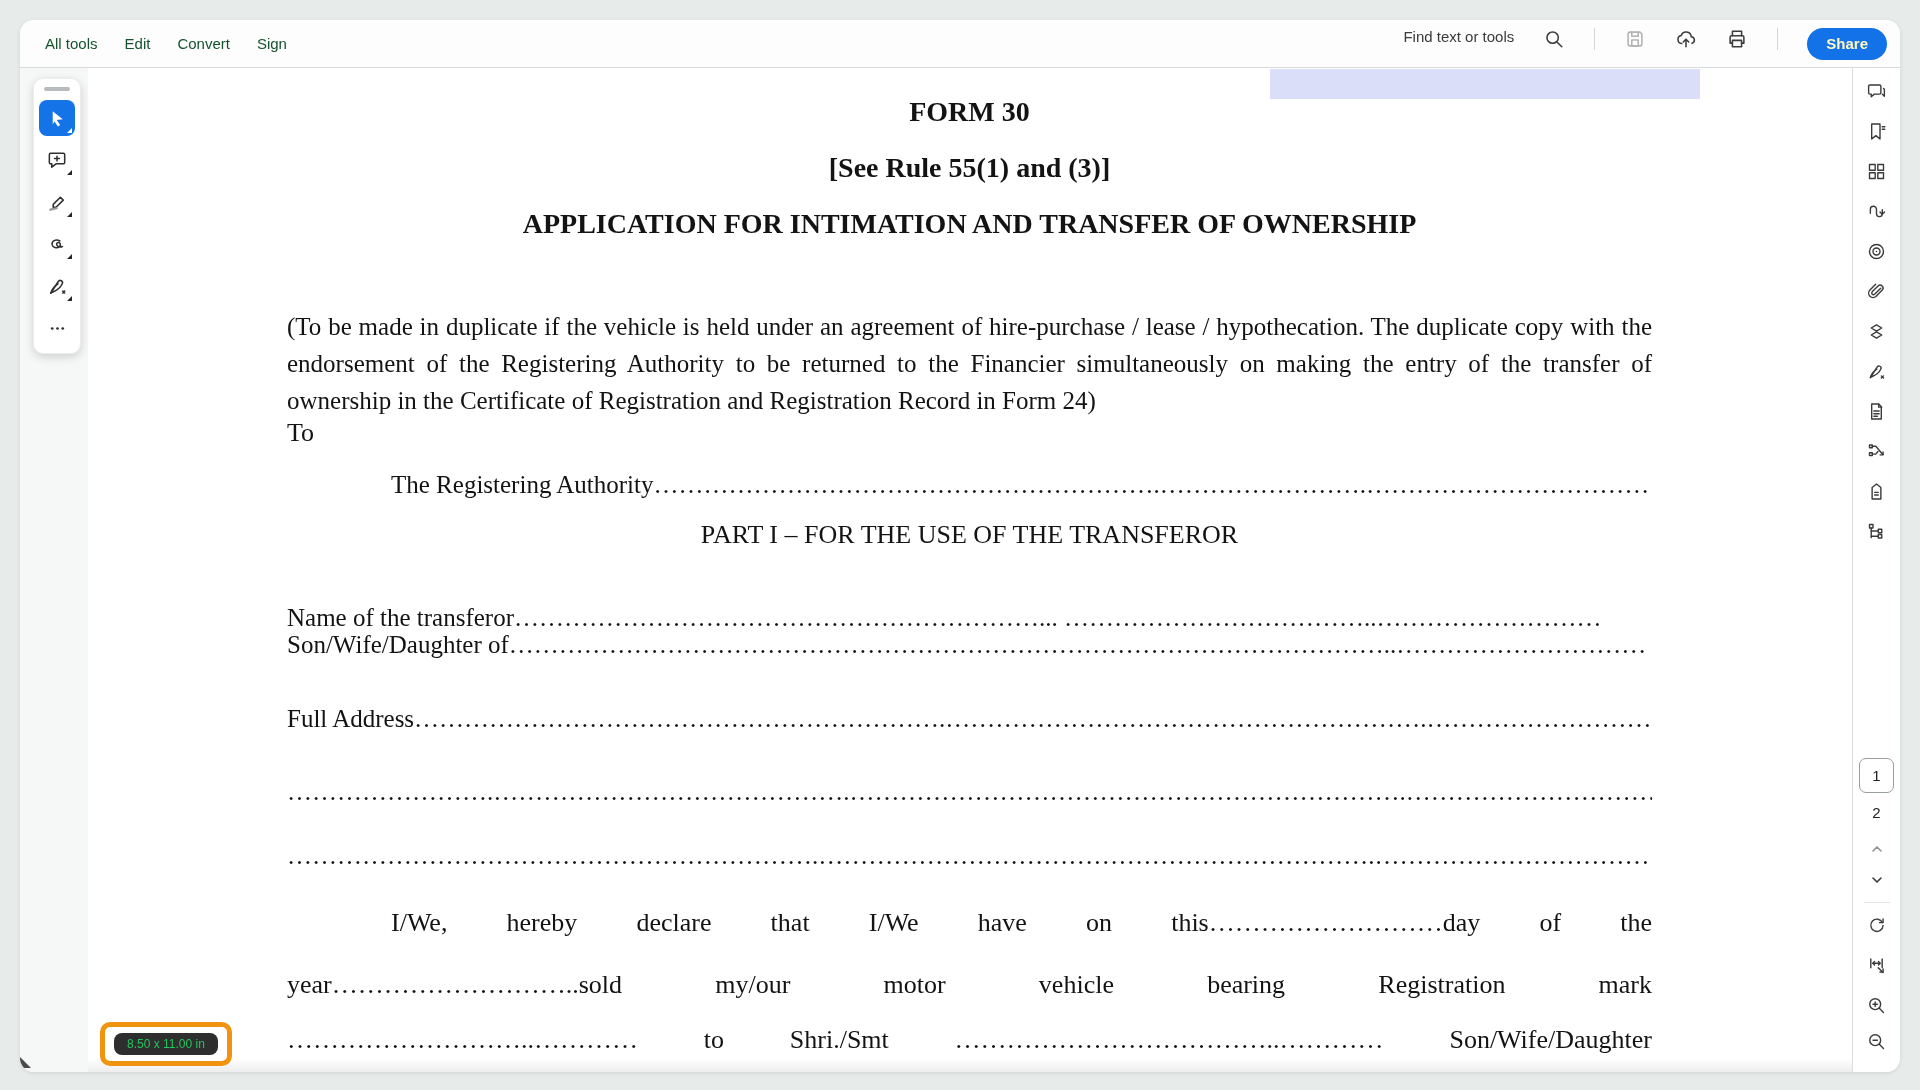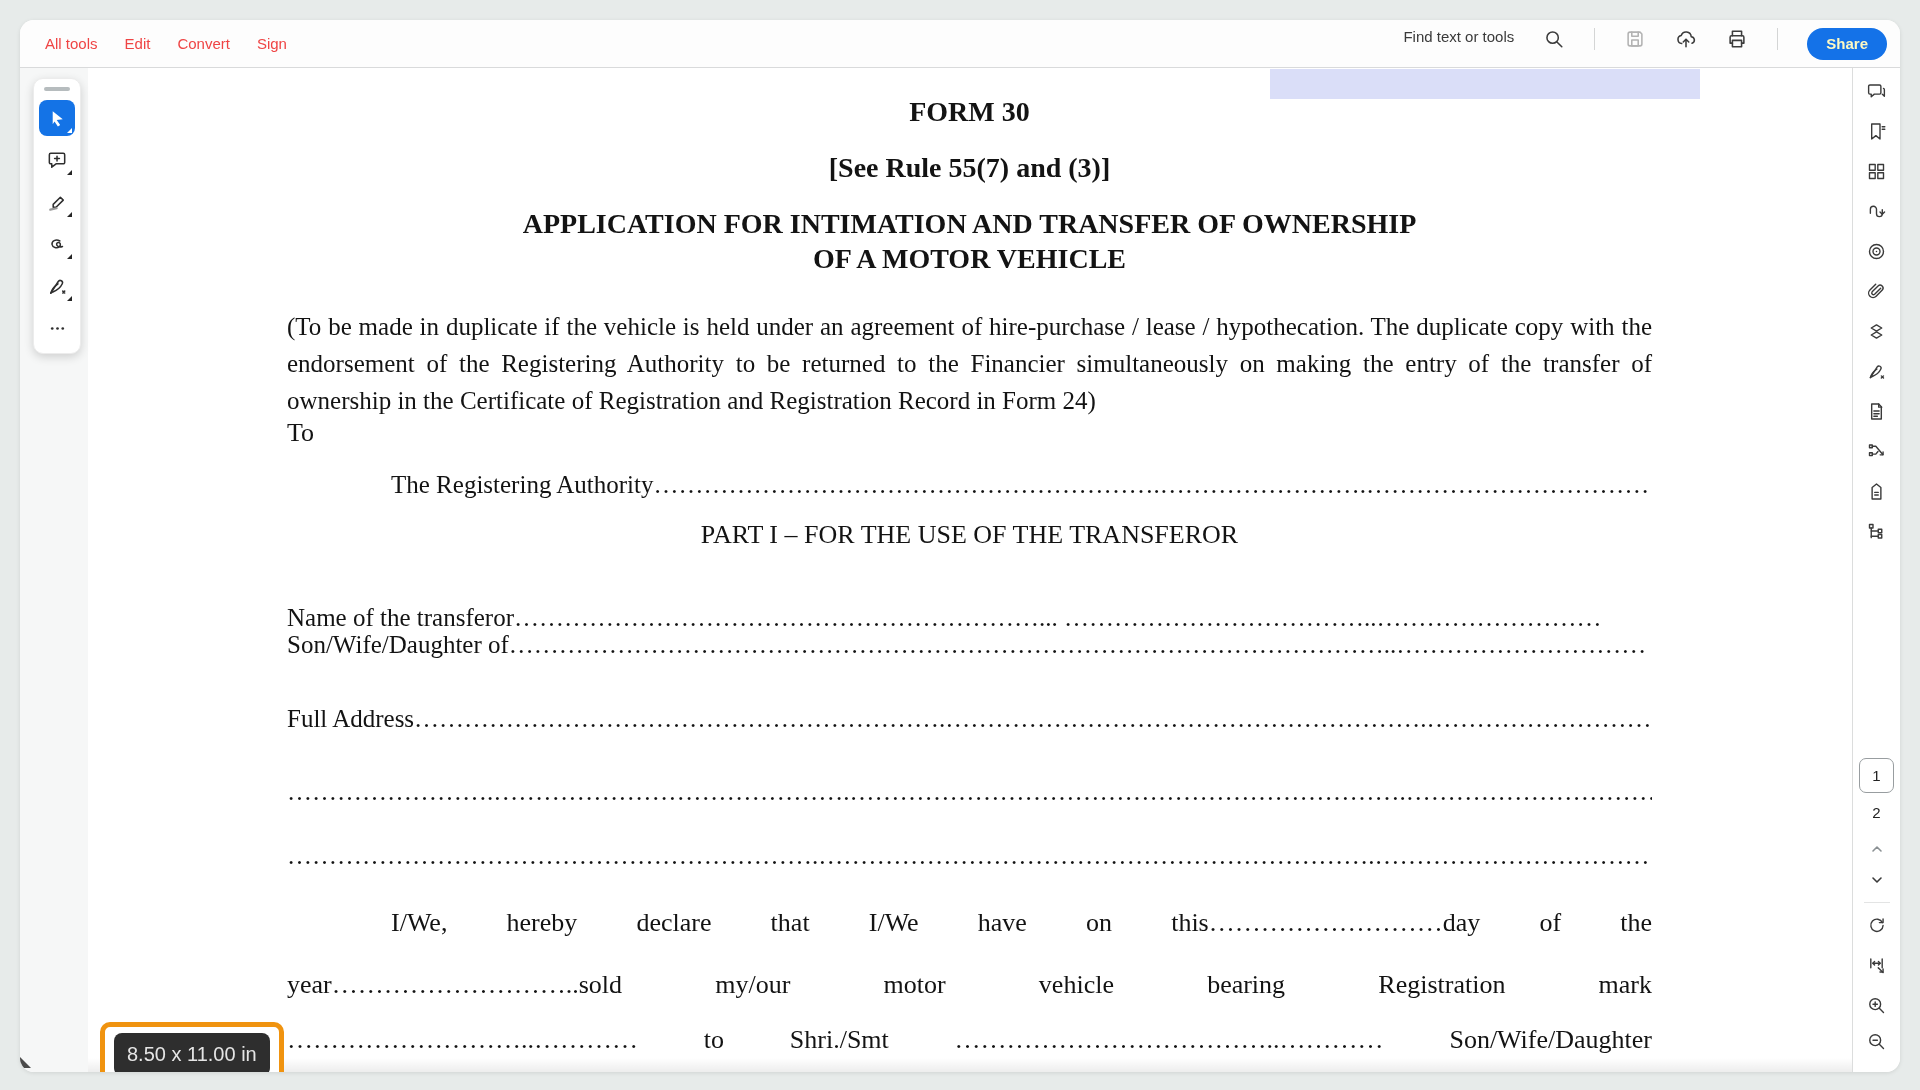--- a/index.html
+++ b/index.html
@@ -4,21 +4,21 @@
 <style>
   html,body{margin:0;padding:0;background:#e7ebea;}
   .stage{position:relative;width:1920px;height:1090px;background:#e7ebea;overflow:hidden;
          font-family:"Liberation Sans","DejaVu Sans",sans-serif;}
   .window{position:absolute;left:20px;top:20px;width:1880px;height:1052px;background:#ffffff;
           border-radius:14px;overflow:hidden;box-shadow:0 1px 4px rgba(0,0,0,.10);}
   
   .toolbar{position:absolute;left:0;top:0;right:0;height:47px;background:#fdfdfd;
            border-bottom:1px solid #d9dadb;display:flex;align-items:center;}
   .menu{display:flex;gap:27px;margin-left:25px;}
-  .menu-item{font-size:15px;color:#ef4444;}
+  .menu-item{font-size:15px;color:#14532d;}
   .tb-right{margin-left:auto;display:flex;gap:29px;margin-right:13px;}
   .find-label{font-size:15px;color:#3a3a3a;}
   .tb-icon{width:22px;height:22px;color:#3c3c3c;display:block;}
   .tb-icon svg{width:100%;height:100%;fill:none;stroke:currentColor;stroke-width:1.7;
                stroke-linecap:round;stroke-linejoin:round;}
   .tb-icon.disabled{color:#b3b3b3;}
   .sep{width:1px;height:22px;background:#d4d5d5;}
   .share-btn{height:32px;border-radius:16px;background:#1472e8;color:#fef9c3;font-size:15px;
              font-weight:bold;display:flex;align-items:center;padding:0 19px;border:none;}
   
@@ -74,21 +74,21 @@
   .chev svg{width:100%;height:100%;fill:none;stroke:currentColor;stroke-width:2;
             stroke-linecap:round;stroke-linejoin:round;}
   .chev.up{margin-top:20px;color:#8a9093;}
   .chev.down{margin-top:15px;color:#3a3a3a;}
   .rail-div{margin-top:14px;width:26px;height:1px;background:#e3e4e4;}
   .rail-nav .rail-btn.m12{margin-top:12px;} .rail-nav .rail-btn.m19{margin-top:19px;}
   .rail-nav .rail-btn.m15{margin-top:15px;}
   
   .focus-ring{position:absolute;left:80px;top:1002px;border:5px solid #f0930f;border-radius:10px;
               background:#fff;padding:6px 9px;z-index:7;}
-  .size-pill{background:#2e2e2e;border-radius:8px;color:#e5e5e5;font-size:20px;padding:10px 13px;
+  .size-pill{background:#2e2e2e;border-radius:8px;color:#22c55e;font-size:12px;padding:4px 13px;
              white-space:nowrap;}
 </style>
 </head>
 <body>
 
 <div class="stage">
   <div class="window">
 
     <div class="toolbar">
       <div class="menu">
@@ -135,24 +135,23 @@
     <div class="content">
       <div class="left-gutter">
         <span class="corner-fold"></span>
       </div>
 
       <div class="viewport">
         <div class="field-highlight"></div>
 
         <div class="doc">
           <div class="t-title center b fs28">FORM 30</div>
-          <div class="t-rule center b fs28">[See Rule 55(7) and (3)]</div>
+          <div class="t-rule center b fs28">[See Rule 55(1) and (3)]</div>
           <div class="t-h1 center b fs28">
             <span>APPLICATION FOR INTIMATION AND TRANSFER OF OWNERSHIP</span><br>
-            <span>OF A MOTOR VEHICLE</span>
           </div>
           <div class="t-intro intro">(To be made in duplicate if the vehicle is held under an agreement of hire-purchase / lease / hypothecation. The duplicate copy with the endorsement of the Registering Authority to be returned to the Financier simultaneously on making the entry of the transfer of ownership in the Certificate of Registration and Registration Record in Form 24)</div>
           <div class="t-to fs26">To</div>
           <div class="t-reg fieldline indent">The Registering Authority…………………………………………………….…………………….……………………………………………</div>
           <div class="t-part center fs26">PART I – FOR THE USE OF THE TRANSFEROR</div>
           <div class="t-name fieldline">Name of the transferor………………………………………………………... ………………………………..………………………</div>
           <div class="t-son fieldline">Son/Wife/Daughter of……………………………………………………………………………………………..…………………………</div>
           <div class="t-addr fieldline">Full Address……………………………………………………….………………………………………………….…………………………</div>
           <div class="t-dot1 fieldline">…………………….…………………………………….………………………………………………………….………………………………</div>
           <div class="t-dot2 fieldline">……………………………………………………….………………………………………………………….……………………………………</div>

